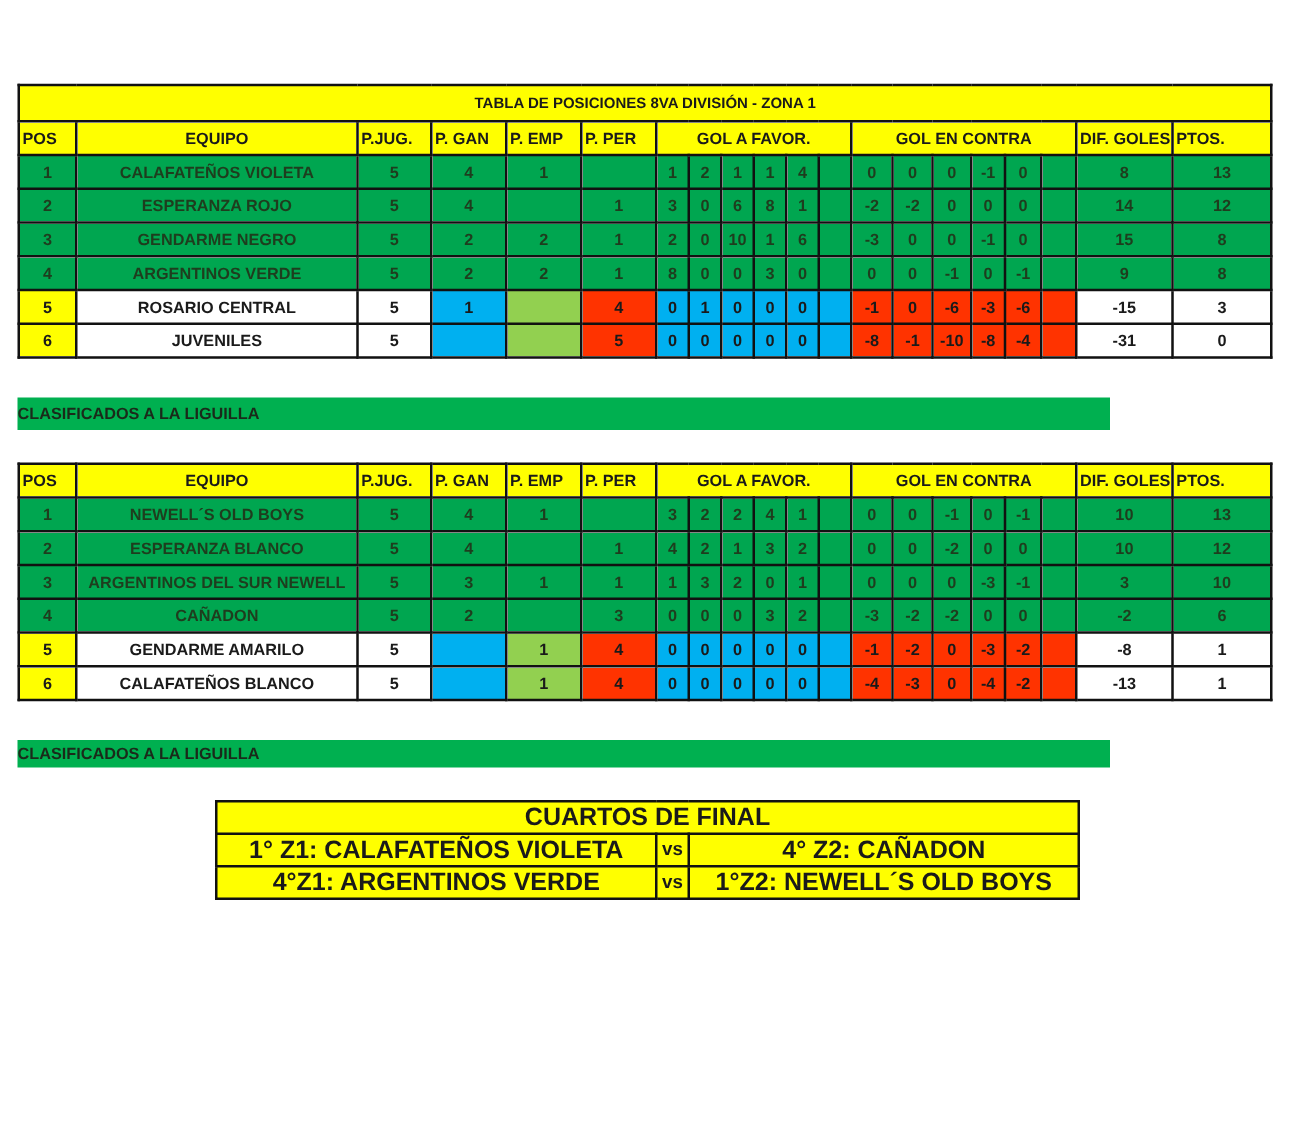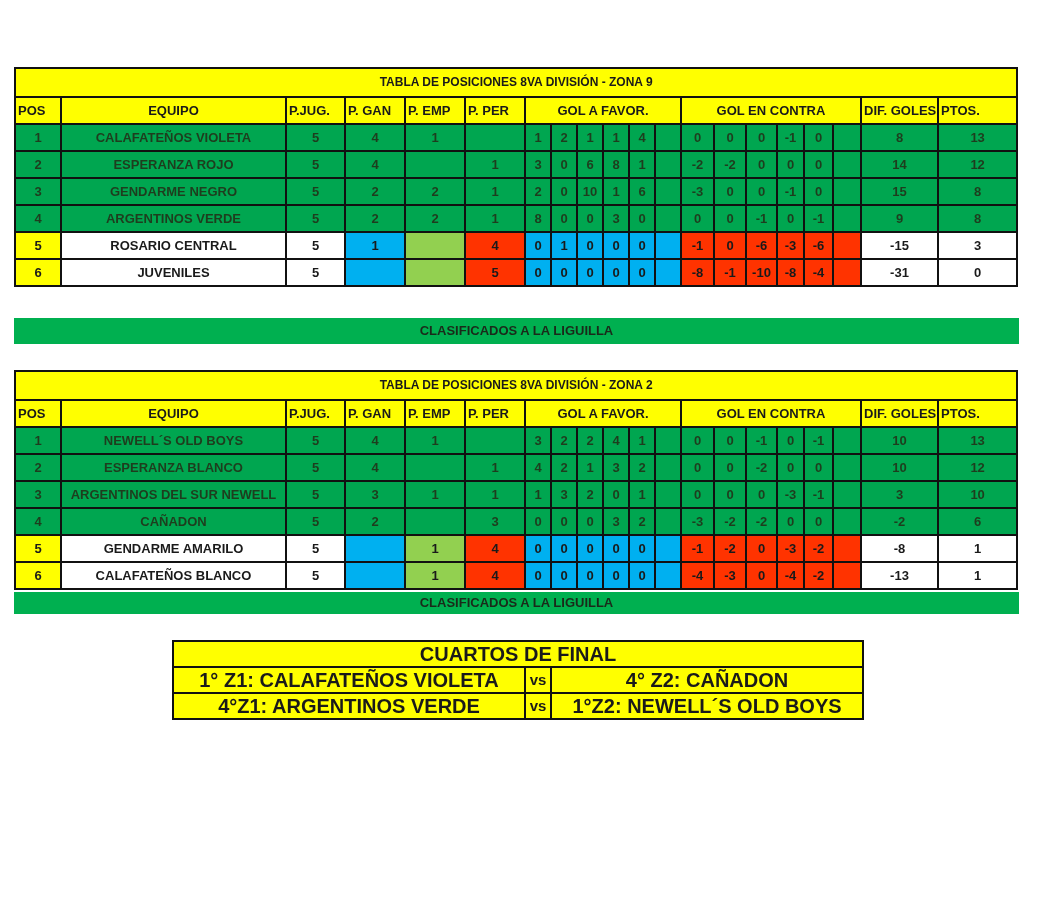--- a/index.html
+++ b/index.html
@@ -10,21 +10,21 @@
   .standings .title-cell { height:27px; background:#ffff00; font-size:12px; text-align:center; padding-left:0; }
   .hdr td { background:#ffff00; font-size:13px; }
   .hdr td.left { text-align:left; padding-left:2px; }
   .g td { background:#00a650; }
   .y { background:#ffff00 !important; }
   .w { background:#ffffff !important;margin-left:32px; }
   .b { background:#00b0f0 !important; }
   .lg { background:#92d050 !important; }
   .r { background:#ff3300 !important; }
   .g td, .g td span { color:#1e3d1e; }
-  .banner { position:absolute; left:14px; width:1005px; height:26px; background:#00b050; text-align:center;
+  .banner { position:absolute; left:14px; width:874px; height:26px; background:#00b050; text-align:left;
             font-size:13px; line-height:26px; color:#1a2a1a; }
   .cf { position:absolute; left:172px; top:640px; width:690px; border-collapse:collapse; table-layout:fixed; border:2px solid #111; }
   .cf td { border:2px solid #111; background:#ffff00; text-align:center; font-size:20px; height:24px; line-height:24px; padding:0; white-space:nowrap; }
   .cf td.vs { font-size:15px; }
 </style>
 </head>
 <body>
 
 <table class="standings" style="top:67px;">
   <colgroup>
@@ -44,21 +44,21 @@
       <col style="width:32px">
       <col style="width:31px">
       <col style="width:27px">
       <col style="width:29px">
       <col style="width:28px">
     <col style="width:77px">
       <col style="width:79px">
   </colgroup>
   <tbody>
       <tr>
-        <td class="title-cell" colspan="20">TABLA DE POSICIONES 8VA DIVISIÓN - ZONA 9</td>
+        <td class="title-cell" colspan="20">TABLA DE POSICIONES 8VA DIVISIÓN - ZONA 1</td>
       </tr>
   <tr class="hdr">
     <td class="left">POS</td>
     <td>EQUIPO</td>
     <td class="left">P.JUG.</td>
     <td class="left">P. GAN</td>
     <td class="left">P. EMP</td>
     <td class="left">P. PER</td>
     <td colspan="6">GOL A FAVOR.</td>
     <td colspan="6">GOL EN CONTRA</td>
@@ -221,23 +221,20 @@
     <col style="width:33px">
       <col style="width:32px">
       <col style="width:31px">
       <col style="width:27px">
       <col style="width:29px">
       <col style="width:28px">
     <col style="width:77px">
       <col style="width:79px">
   </colgroup>
   <tbody>
-      <tr>
-        <td class="title-cell" colspan="20">TABLA DE POSICIONES 8VA DIVISIÓN - ZONA 2</td>
-      </tr>
   <tr class="hdr">
     <td class="left">POS</td>
     <td>EQUIPO</td>
     <td class="left">P.JUG.</td>
     <td class="left">P. GAN</td>
     <td class="left">P. EMP</td>
     <td class="left">P. PER</td>
     <td colspan="6">GOL A FAVOR.</td>
     <td colspan="6">GOL EN CONTRA</td>
     <td class="left">DIF. GOLES</td>

